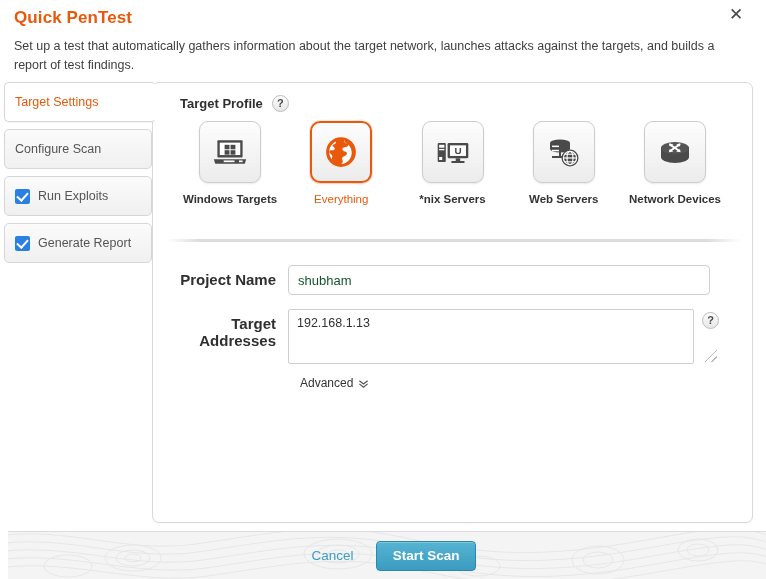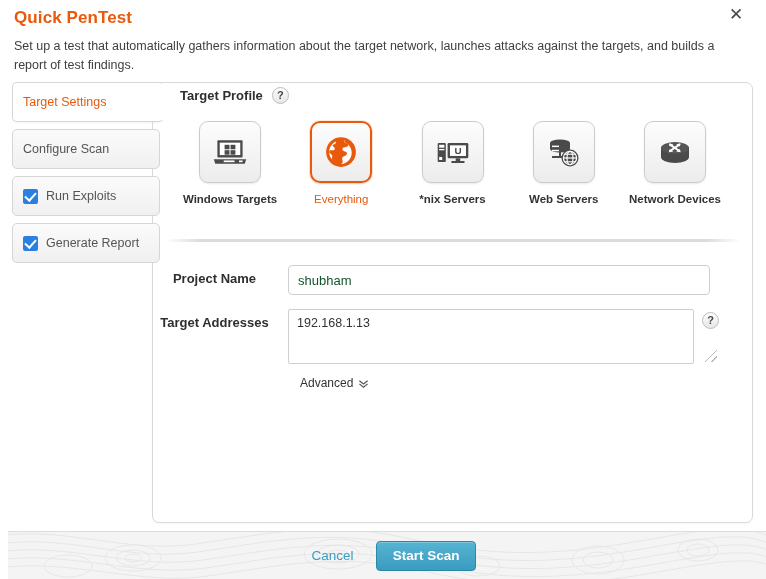--- a/index.html
+++ b/index.html
@@ -58,21 +58,21 @@
   .body-area {
     position: absolute;
     left: 0; top: 82px;
     width: 766px;
     height: 449px;
   }
 
   
   .tab-rail {
     position: absolute;
-    left: 12px; top: 0;
+    left: 4px; top: 0;
     width: 148px;
   }
   .tab-item {
     position: relative;
     height: 40px;
     margin-bottom: 7px;
     border: 1px solid #d6d6d6;
     border-radius: 5px;
     background: linear-gradient(to bottom, #fbfbfb 0%, #f0f0f0 100%);
     display: flex;
@@ -120,21 +120,21 @@
     width: 601px;
     height: 441px;
     background: #ffffff;
     border: 1px solid #d9d9d9;
     border-radius: 7px;
     box-shadow: 0 1px 2px rgba(0,0,0,0.03);
   }
 
   .section-head {
     position: absolute;
-    left: 27px; top: 4px;
+    left: 27px; top: 12px;
     display: flex;
     align-items: center;
     gap: 9px;
   }
   .section-head .title {
     font-size: 13px;
     font-weight: bold;
     color: #2f2f2f;
   }
   .help-badge {
@@ -207,23 +207,23 @@
     left: 0; top: 182px;
     width: 601px;
   }
   .field-row {
     display: flex;
     align-items: flex-start;
     margin-bottom: 14px;
   }
   .field-label {
     width: 135px;
-    text-align: center;
+    text-align: right;
     padding-right: 12px;
-    font-size: 13px;
+    font-size: 15px;
     font-weight: bold;
     color: #2f2f2f;
     padding-top: 6px;
   }
   .text-input {
     width: 422px;
     height: 30px;
     border: 1px solid #cfcfcf;
     border-radius: 4px;
     padding: 0 9px;

